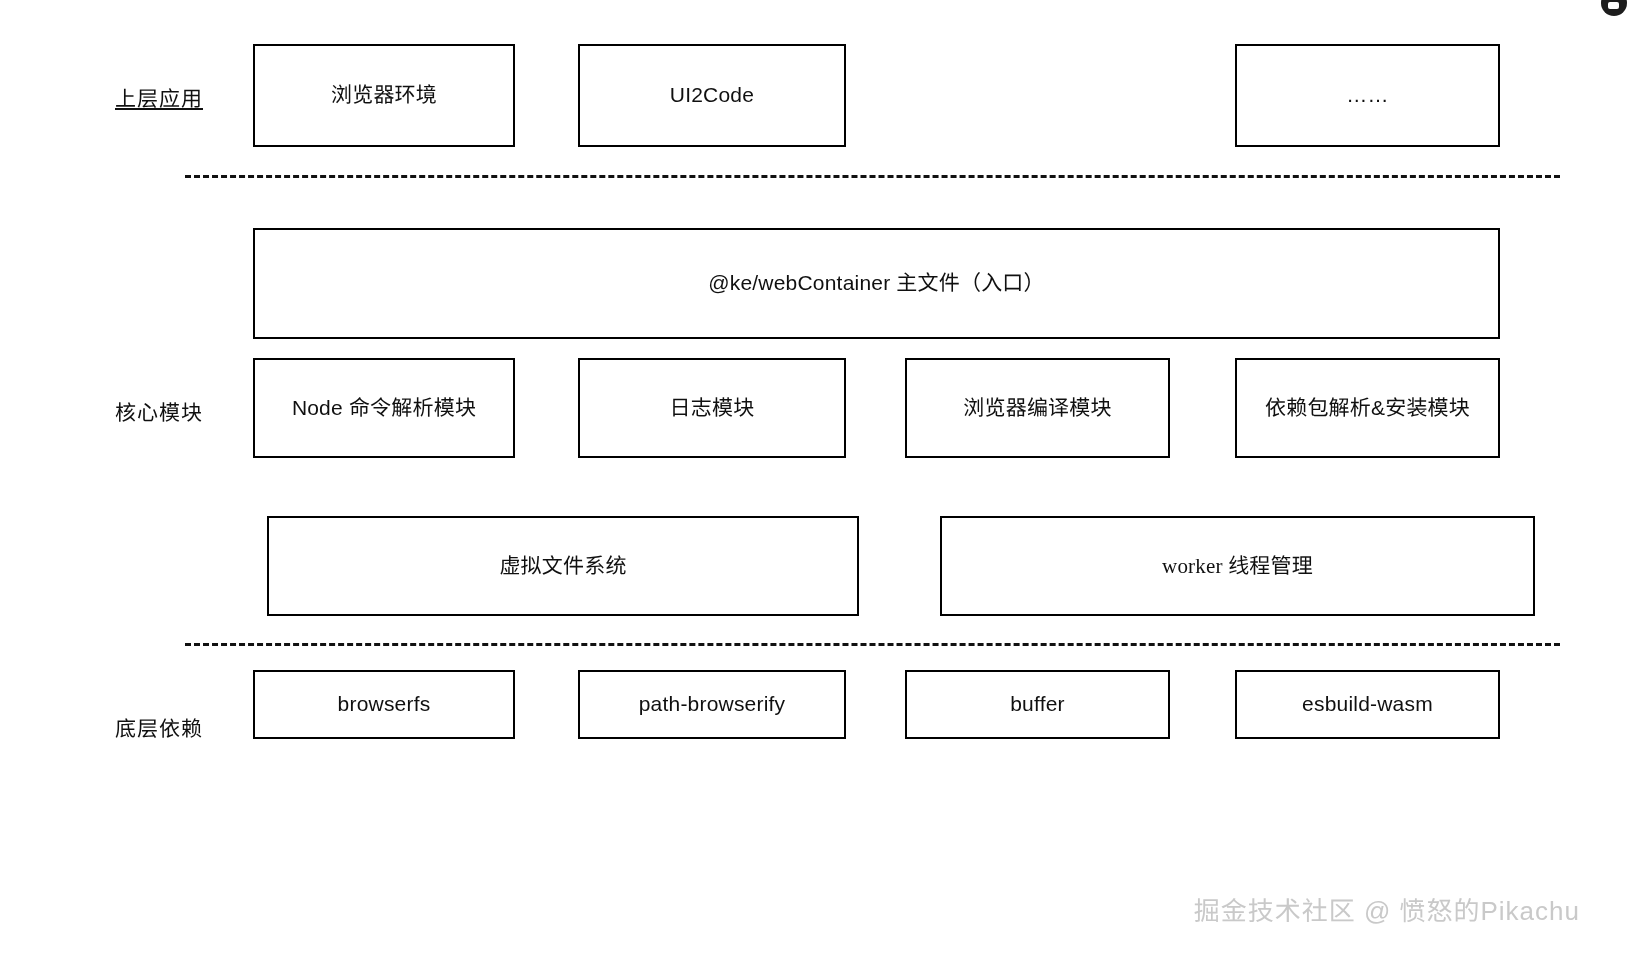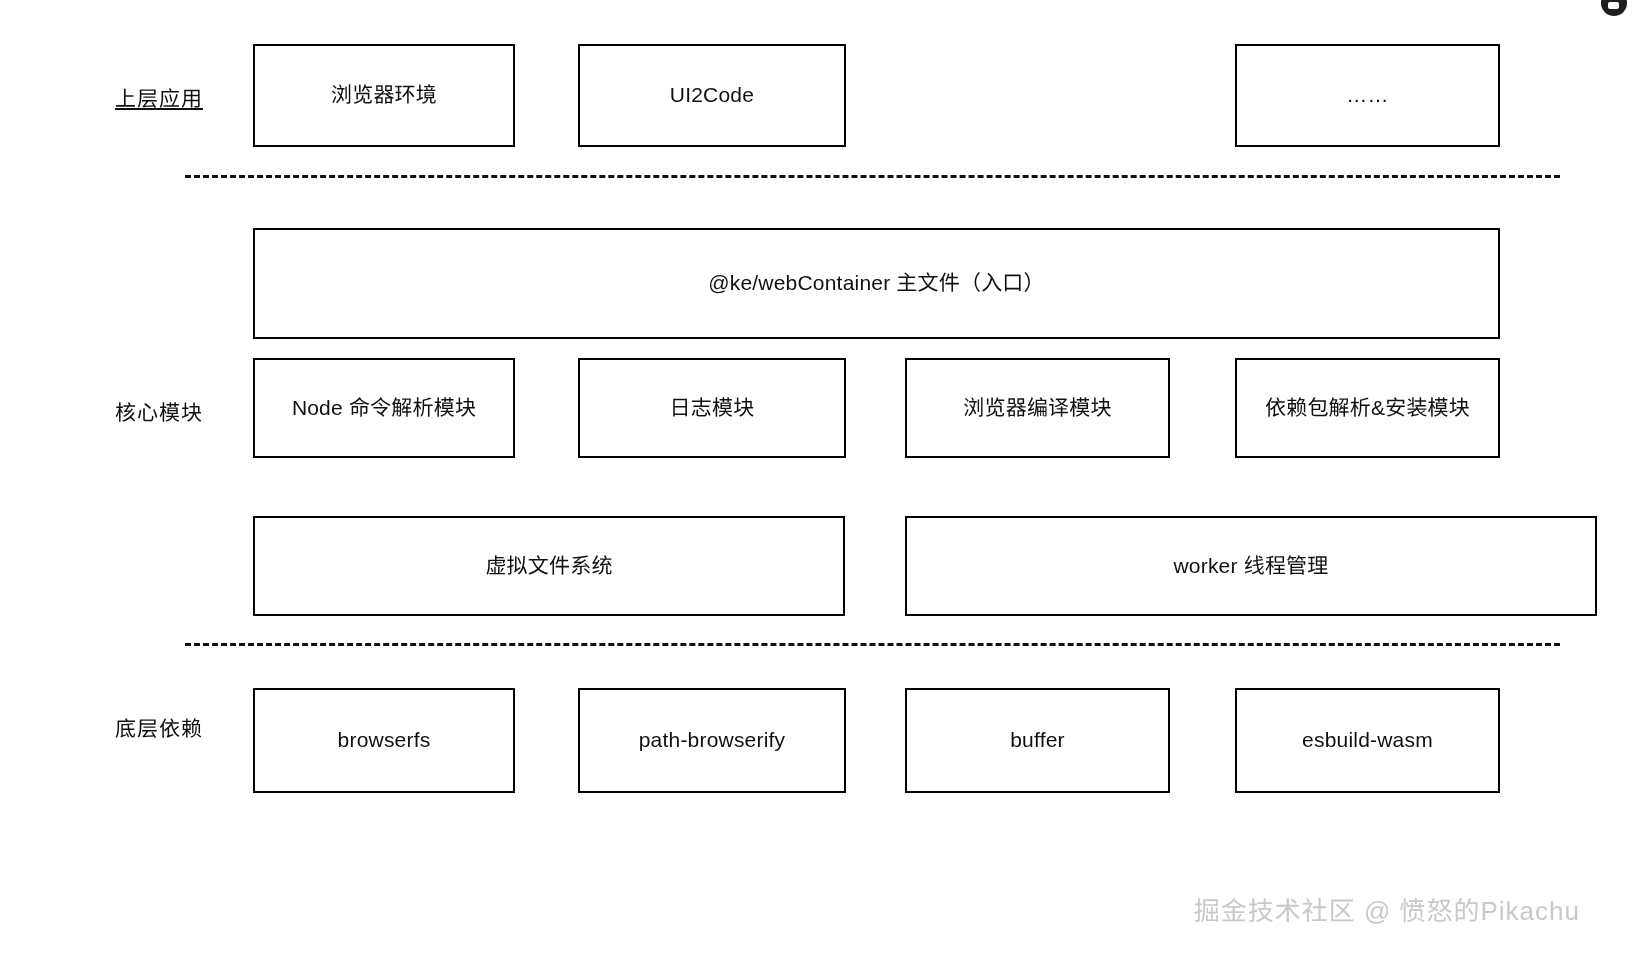--- a/index.html
+++ b/index.html
@@ -56,28 +56,28 @@
   }
 
   
   .c1 { left: 253px;  width: 262px; }
   .c2 { left: 578px;  width: 268px; }
   .c3 { left: 905px;  width: 265px; }
   .c4 { left: 1235px; width: 265px; }
 
   .full  { left: 253px; width: 1247px; }
   .halfL { left: 253px; width: 592px;  }
-  .halfR { left: 905px; width: 692px;  }
+  .halfR { left: 926px; width: 595px; font-family: Liberation Serif, serif;  }
 
   
   .r-top   { top: 44px;  height: 103px; }
   .r-entry { top: 208px; height: 111px; margin-top: 20px;  }
   .r-core  { top: 358px; height: 100px; }
-  .r-sub   { top: 516px; height: 100px; }
-  .r-base  { top: 688px; height: 105px;  }
+  .r-sub   { top: 516px; height: 100px; margin-left: 14px; }
+  .r-base  { top: 670px; height: 69px;  }
 
   
   #watermark {
     position: absolute;
     right: 55px;
     bottom: 30px;
     font-size: 26px;
     color: #c9c9c9;
     letter-spacing: 1px;
     white-space: nowrap;

